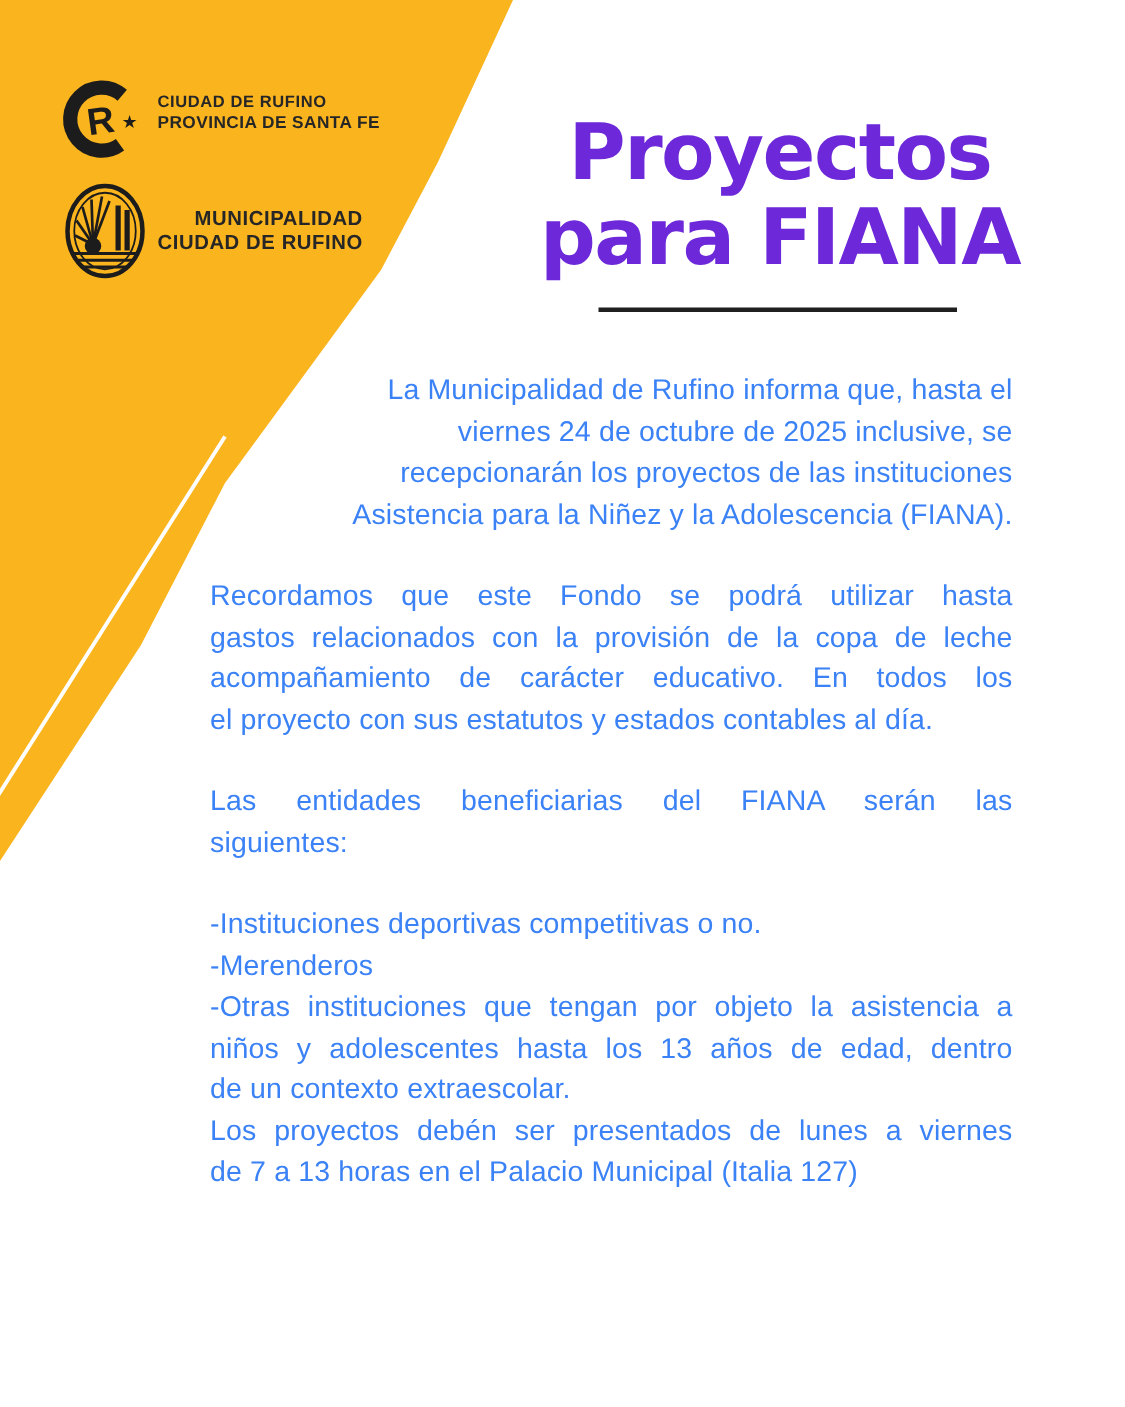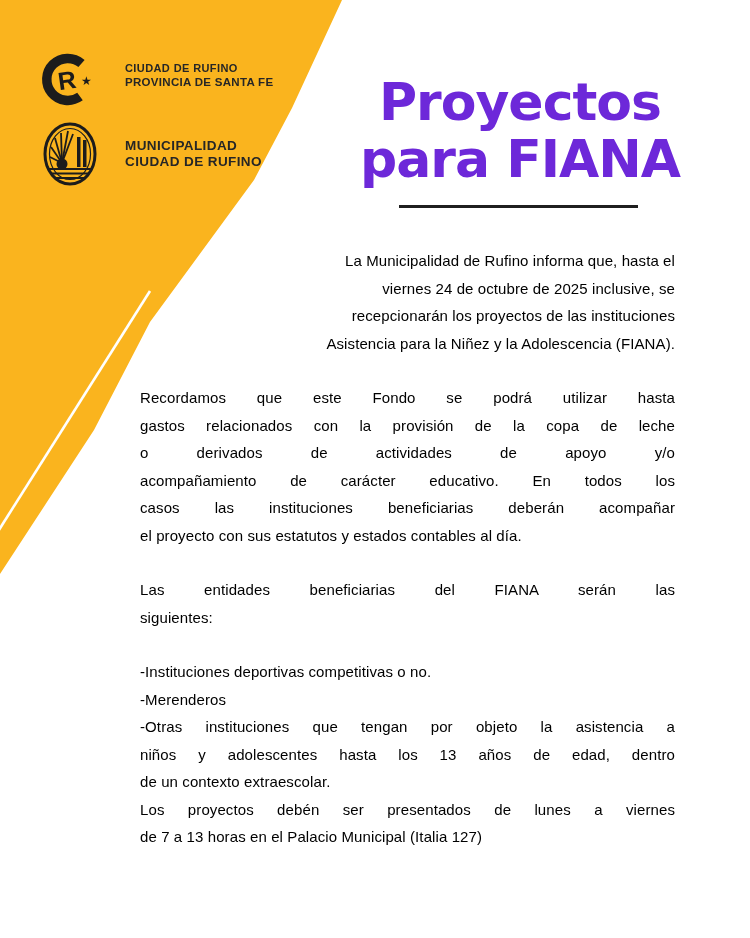--- a/index.html
+++ b/index.html
@@ -6,44 +6,44 @@
   .canvas {
     position:relative; width:750px; height:938px; margin:0 auto;
     background:#ffffff; overflow:hidden;
     font-family:"Liberation Sans", sans-serif;
   }
   .bg-svg { position:absolute; left:0; top:0; width:750px; height:938px; }
 
   
   .logo { position:absolute; display:flex; align-items:flex-start; }
   .logo1 { left:40px; top:50px; }
-  .logo2 { left:42px; top:121px; }
+  .logo2 { left:42px; top:121px;text-align:right; }
   .logo .mark { flex:0 0 auto; }
-  .logo .ltext { margin-left:27px; color:#262626; }
+  .logo .ltext { margin-left:7px; color:#262626; }
   .logo1 .ltext { padding-top:11px; }
   .logo2 .ltext { padding-top:17px; }
   .l1a { font-size:11px; font-weight:600; letter-spacing:0.4px; line-height:14px; }
   .l1b { font-size:11.5px; font-weight:800; letter-spacing:0.3px; line-height:14px; }
   .l2a, .l2b { font-size:13.5px; font-weight:800; letter-spacing:0.4px; line-height:16px; }
 
   
   .title {
     position:absolute; left:318px; top:74px; width:404px;
     text-align:center; color:#6d28d9;
     font-family:"DejaVu Sans", sans-serif; font-weight:bold;
     font-size:52px; line-height:57px; letter-spacing:-1px;
   }
   .title-underline {
     position:absolute; left:399px; top:205px; width:239px; height:3px;
     background:#1f1f1f;
   }
 
   
   .column { position:absolute; left:140px; top:247px; width:535px; }
-  .para { font-size:15px; line-height:27.5px; color:#000000; letter-spacing:0.1px; }
+  .para { font-size:19px; line-height:27.5px; color:#3b82f6; letter-spacing:0.1px; }
   .para + .para, .list { margin-top:27px; }
   .list .para { margin-top:0; }
   .para.justify .pline { text-align:justify; text-align-last:justify; }
   .para.justify .pline:last-child { text-align-last:auto; }
   .para.right .pline { text-align:right; }
 </style>
 </head>
 <body>
 
 <div class="canvas">
@@ -105,23 +105,21 @@
   <div class="column">
     <div class="para right">
         <div class="pline">La Municipalidad de Rufino informa que, hasta el</div>
         <div class="pline">viernes 24 de octubre de 2025 inclusive, se</div>
         <div class="pline">recepcionarán los proyectos de las instituciones</div>
         <div class="pline">Asistencia para la Niñez y la Adolescencia (FIANA).</div>
       </div>
     <div class="para justify">
         <div class="pline">Recordamos que este Fondo se podrá utilizar hasta</div>
         <div class="pline">gastos relacionados con la provisión de la copa de leche</div>
-        <div class="pline">o derivados de actividades de apoyo y/o</div>
         <div class="pline">acompañamiento de carácter educativo. En todos los</div>
-        <div class="pline">casos las instituciones beneficiarias deberán acompañar</div>
         <div class="pline">el proyecto con sus estatutos y estados contables al día.</div>
       </div>
     <div class="para justify">
         <div class="pline">Las entidades beneficiarias del FIANA serán las</div>
         <div class="pline">siguientes:</div>
       </div>
     <div class="list">
       <div class="para justify">
           <div class="pline">-Instituciones deportivas competitivas o no.</div>
         </div>

